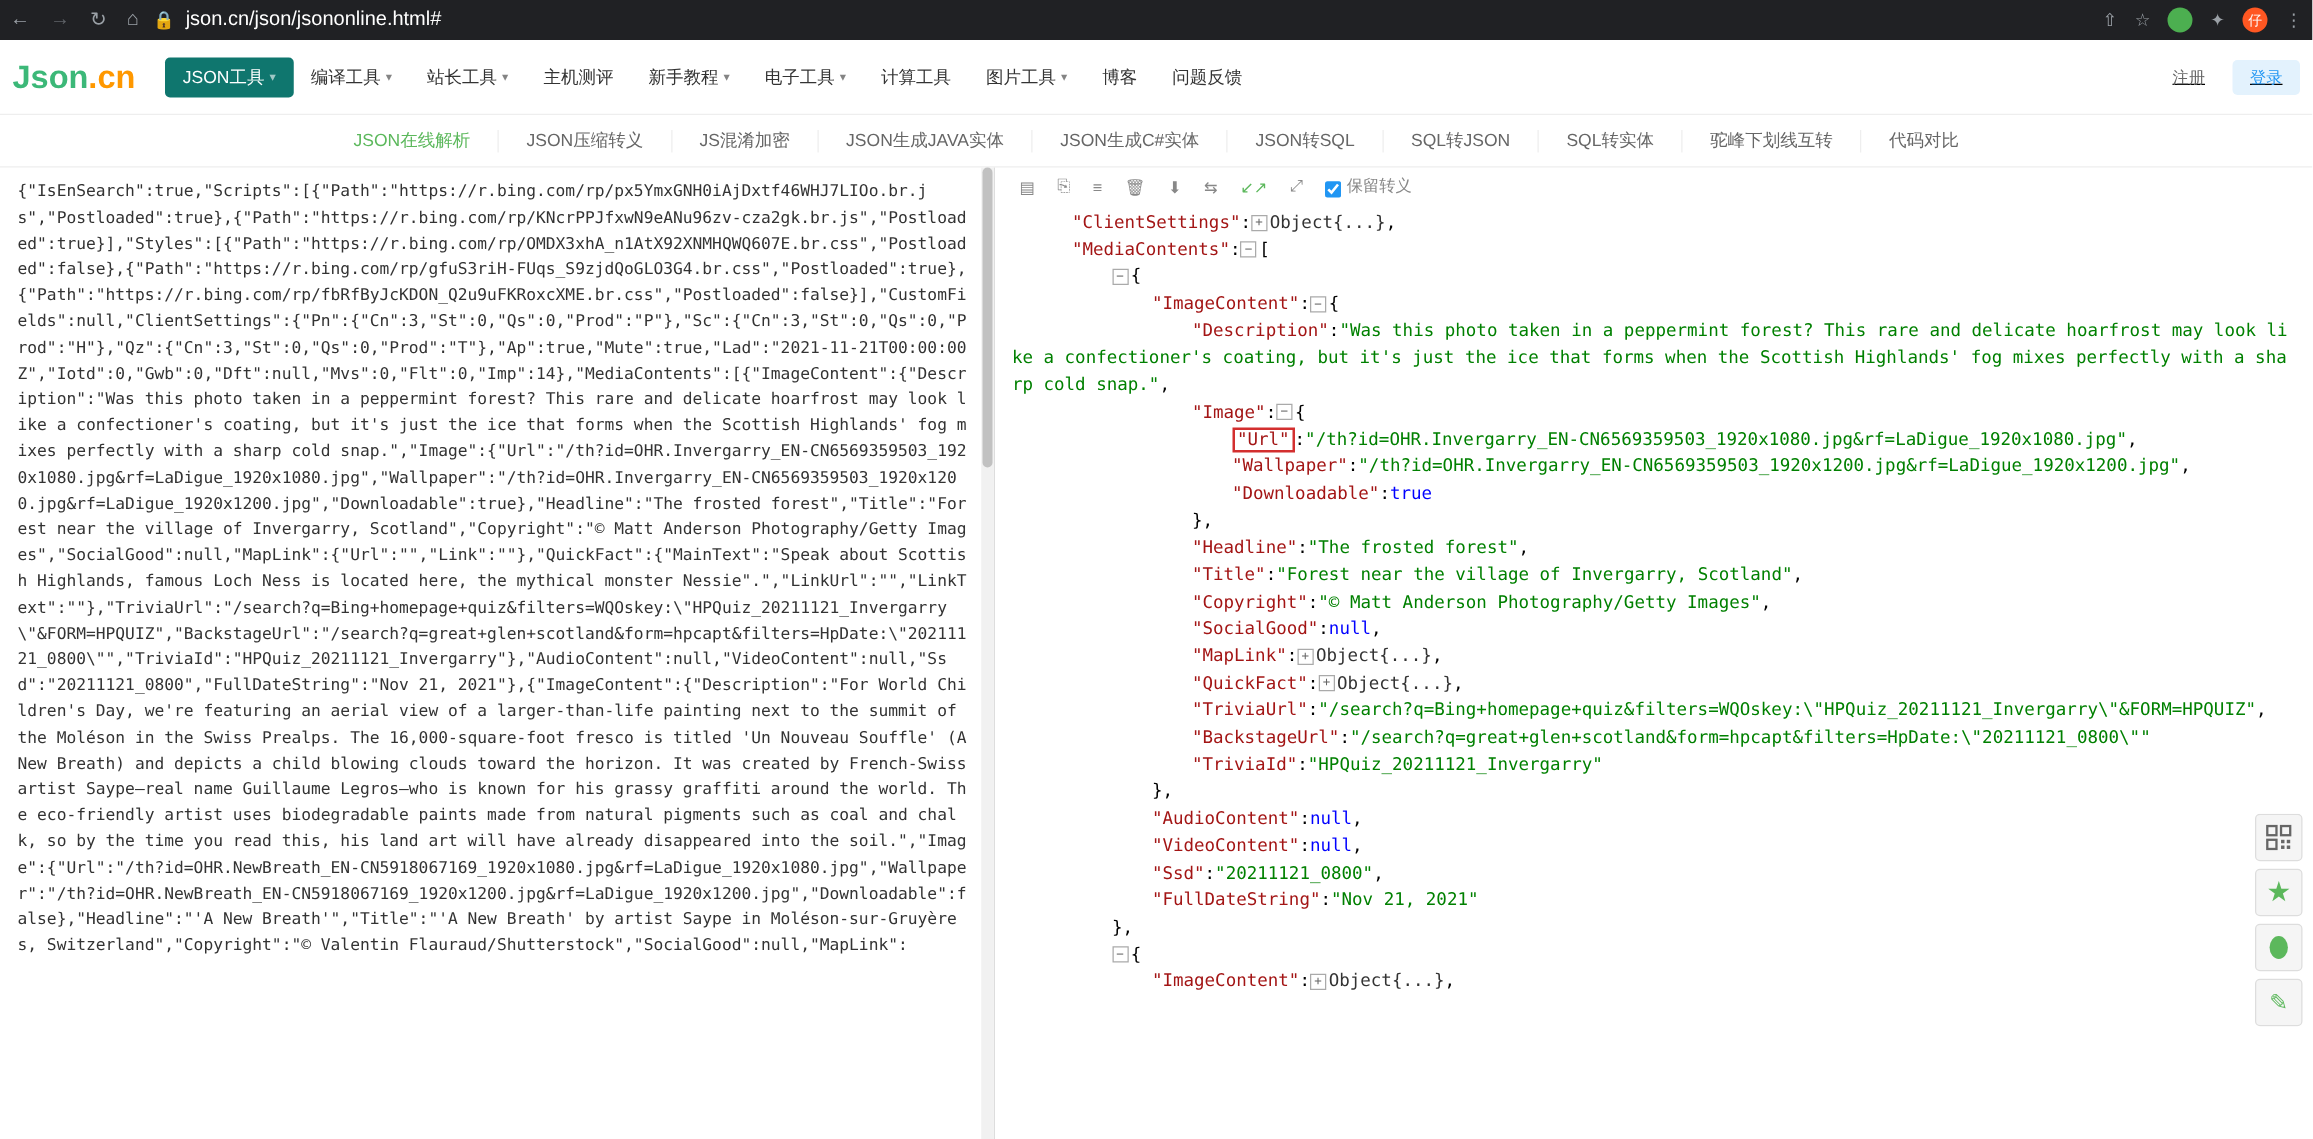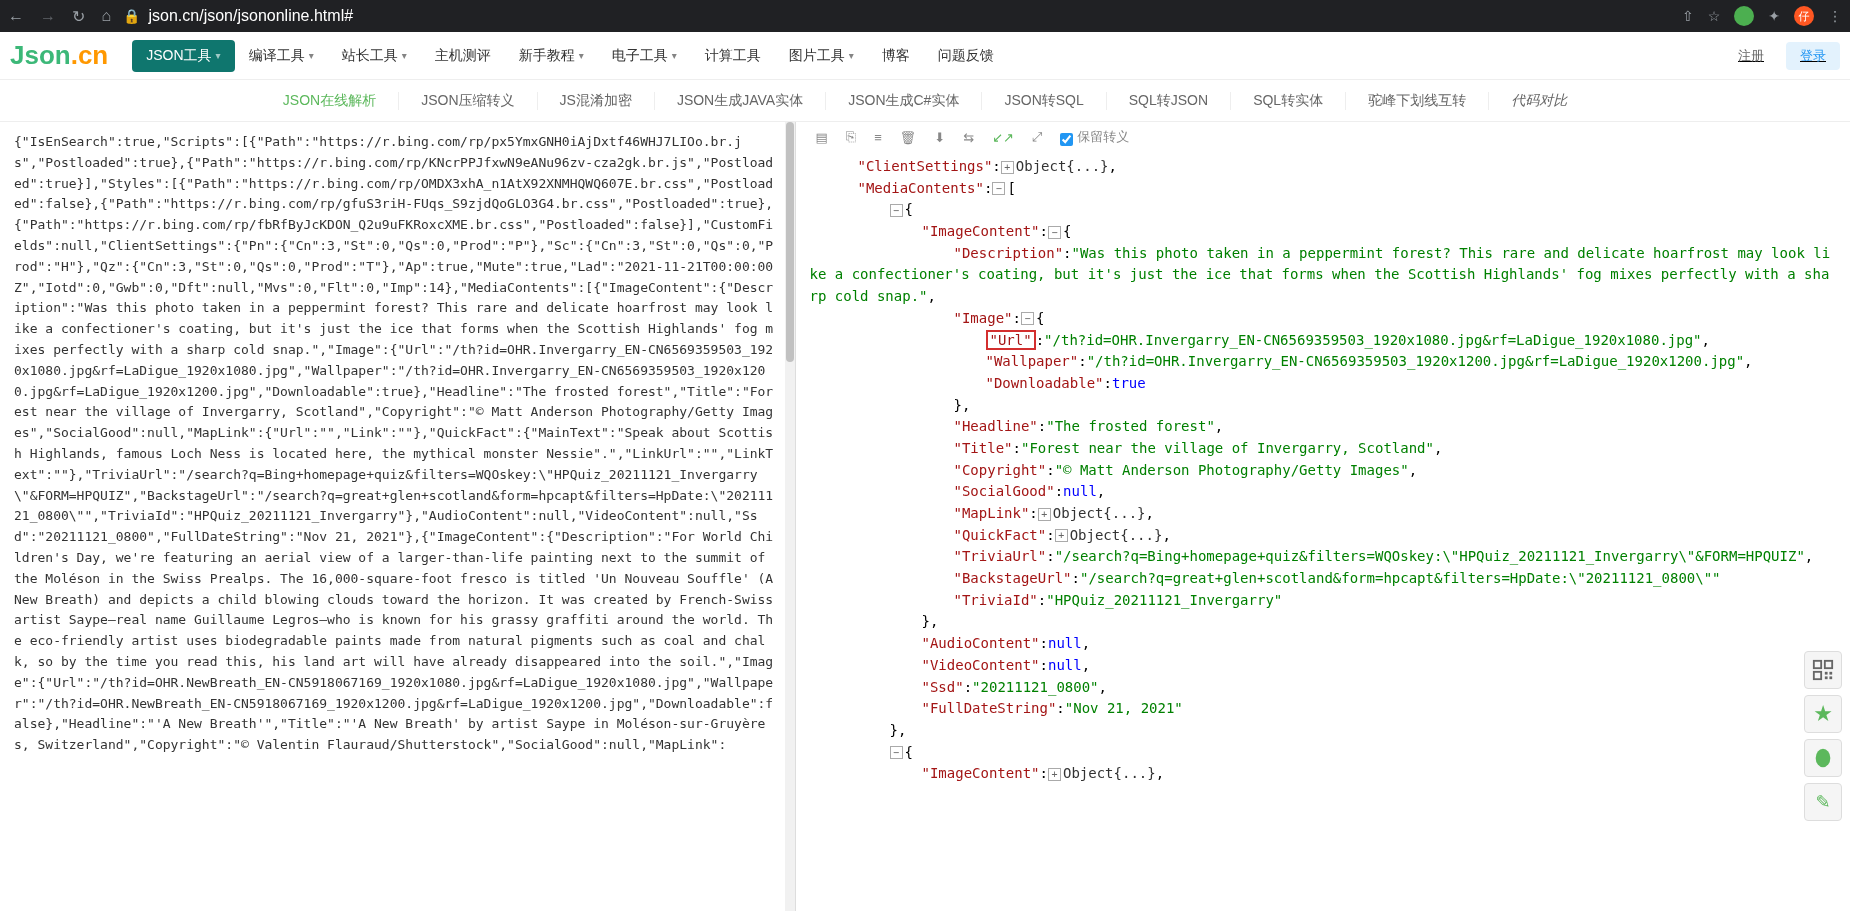--- a/index.html
+++ b/index.html
@@ -12,38 +12,38 @@
 .browser-bar .nav-icon.disabled { color: #5f6368; }
 .url-area { flex: 1; display: flex; align-items: center; gap: 8px; }
 .lock-icon { color: #9aa0a6; font-size: 14px; }
 .url-text { color: #fff; font-size: 16px; }
 .right-icons { display: flex; gap: 14px; align-items: center; }
 .right-icons .icon { color: #9aa0a6; font-size: 14px; }
 .ext-icon { width: 20px; height: 20px; background: #4caf50; border-radius: 50%; }
 .user-icon { width: 20px; height: 20px; background: #ff5722; border-radius: 50%; display: flex; align-items: center; justify-content: center; color: #fff; font-size: 11px; }
 
 
-.site-header { height: 48px; display: flex; align-items: center; padding: 0 10px; border-bottom: 1px solid #eee; background: #fff; }
+.site-header { height: 60px; display: flex; align-items: center; padding: 0 10px; border-bottom: 1px solid #eee; background: #fff; }
 .logo { font-size: 26px; font-weight: bold; display: flex; align-items: center; }
 .logo .j { color: #3cb878; }
 .logo .dc { color: #ff9800; }
 .main-menu { display: flex; gap: 0; margin-left: 24px; flex: 1; }
 .menu-btn { padding: 7px 14px; font-size: 14px; color: #333; cursor: pointer; border-radius: 4px; display: flex; align-items: center; gap: 4px; white-space: nowrap; }
 .menu-btn.active { background: #0f766e; color: #fff; }
 .menu-btn .caret { font-size: 10px; opacity: .6; }
 .header-right { display: flex; gap: 8px; text-decoration: underline; }
 .reg-btn, .login-btn { padding: 5px 14px; font-size: 13px; border-radius: 4px; cursor: pointer; }
 .reg-btn { color: #666; }
 .login-btn { background: #e3f2fd; color: #2196f3; }
 
 
 .sub-nav { height: 42px; display: flex; align-items: center; justify-content: center; gap: 0; border-bottom: 1px solid #eee; background: #fff; }
 .sub-item { padding: 0 22px; font-size: 14px; color: #666; cursor: pointer; border-right: 1px solid #eee; white-space: nowrap; }
 .sub-item.active { color: #5cb85c; }
-.sub-item:last-child { border-right: none; font-style: italic; }
+.sub-item:last-child { border-right: none; }
 
 
 .main { display: flex; height: calc(100vh - 122px); }
 .left-pane { width: 43%; border-right: 1px solid #ddd; position: relative; }
 .left-scroll { height: 100%; overflow: hidden; }
 .raw-json { padding: 10px 14px; font-family: Consolas, Monaco, monospace; font-size: 13px; line-height: 1.6; color: #333; word-break: break-all; white-space: pre-wrap; }
 .left-scrollbar { position: absolute; right: 0; top: 0; width: 10px; height: 100%; background: #f1f1f1; }
 .left-thumb { position: absolute; right: 1px; top: 0; width: 8px; height: 240px; background: #c1c1c1; border-radius: 4px; }
 
 .right-pane { flex: 1; position: relative; overflow: hidden; }

